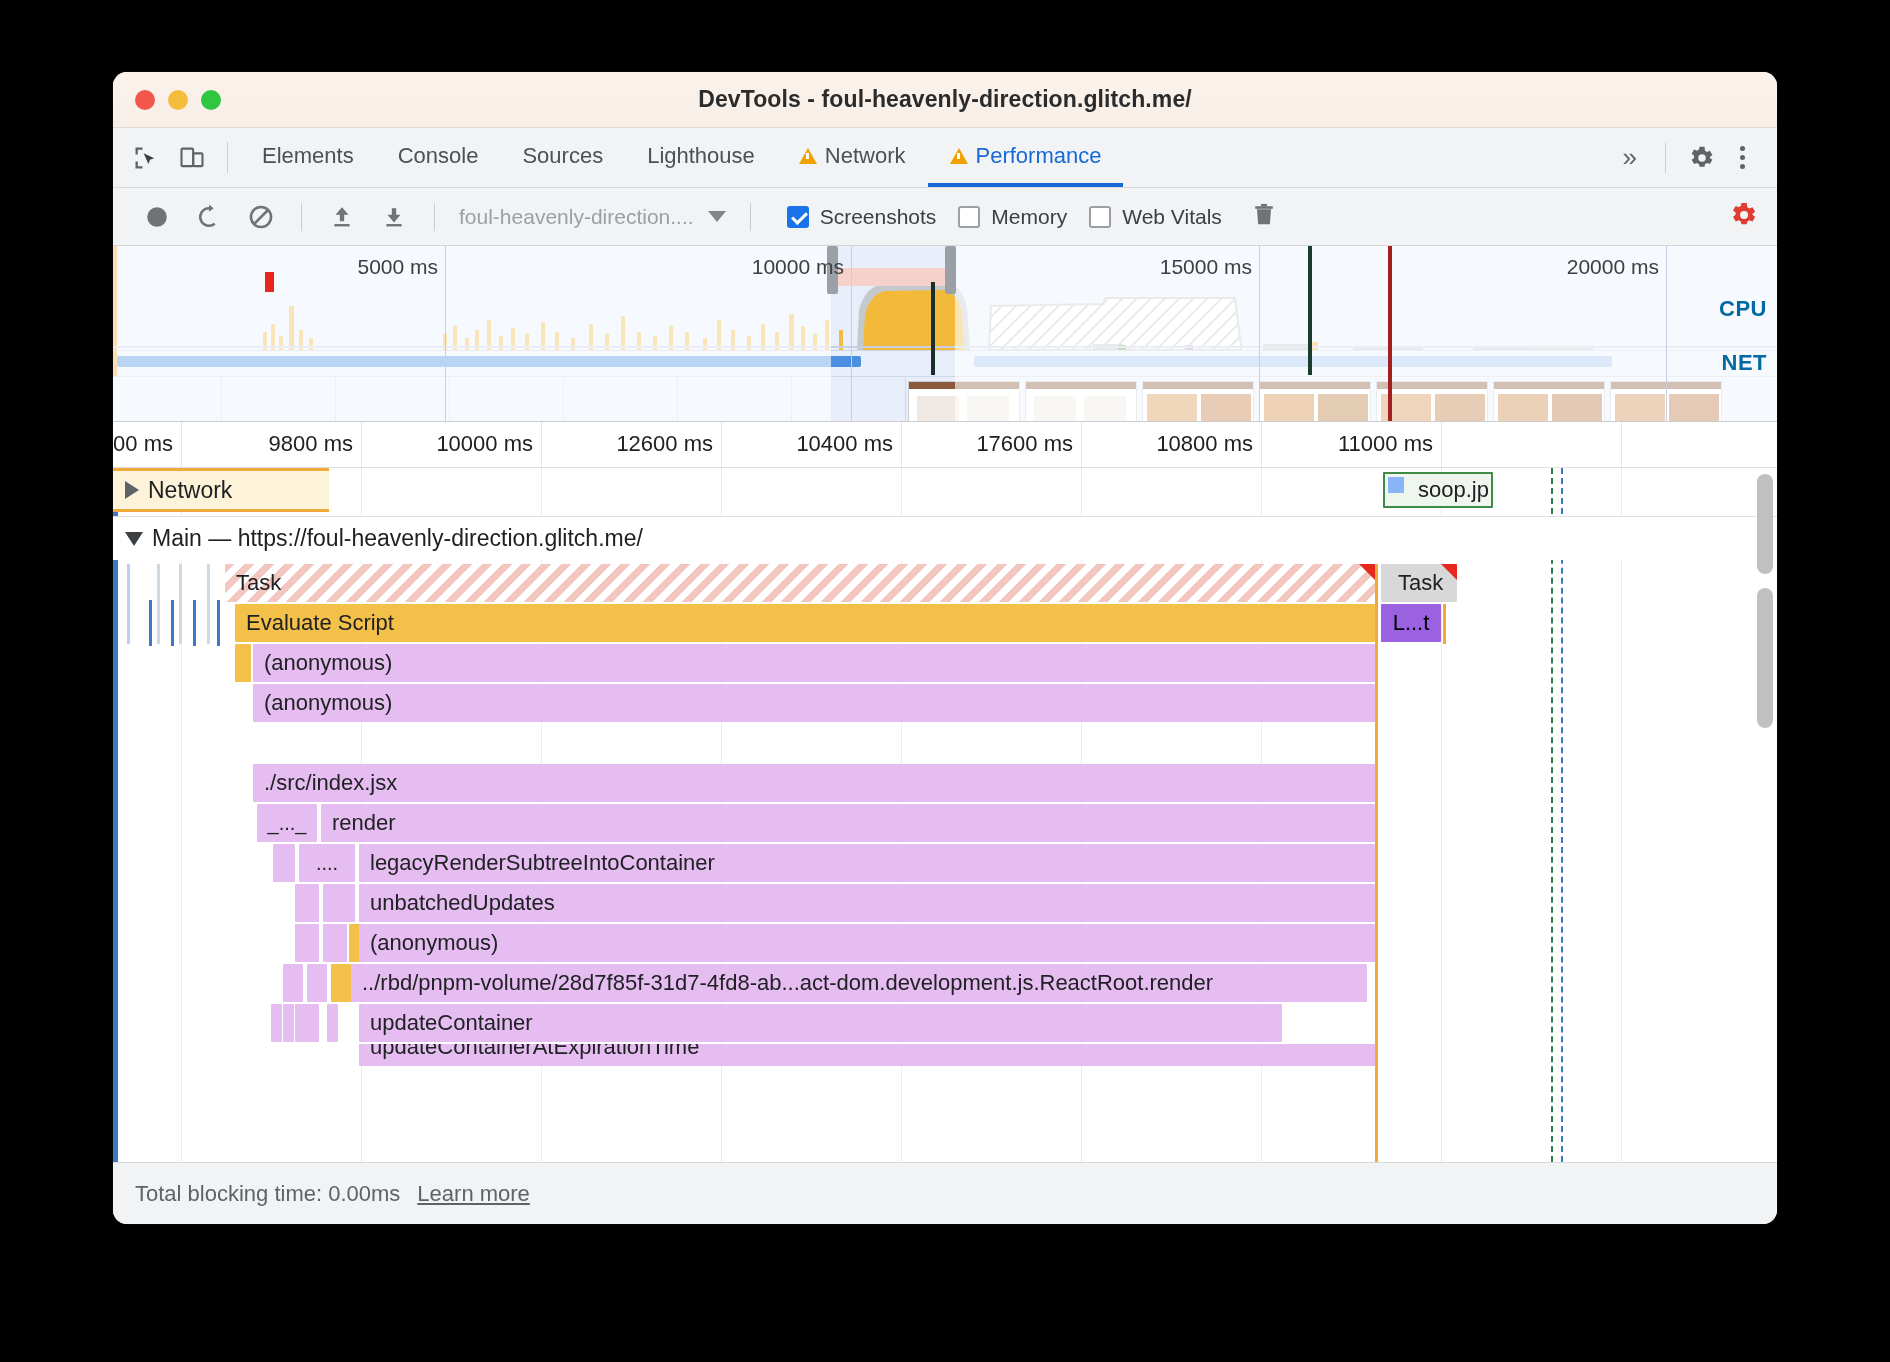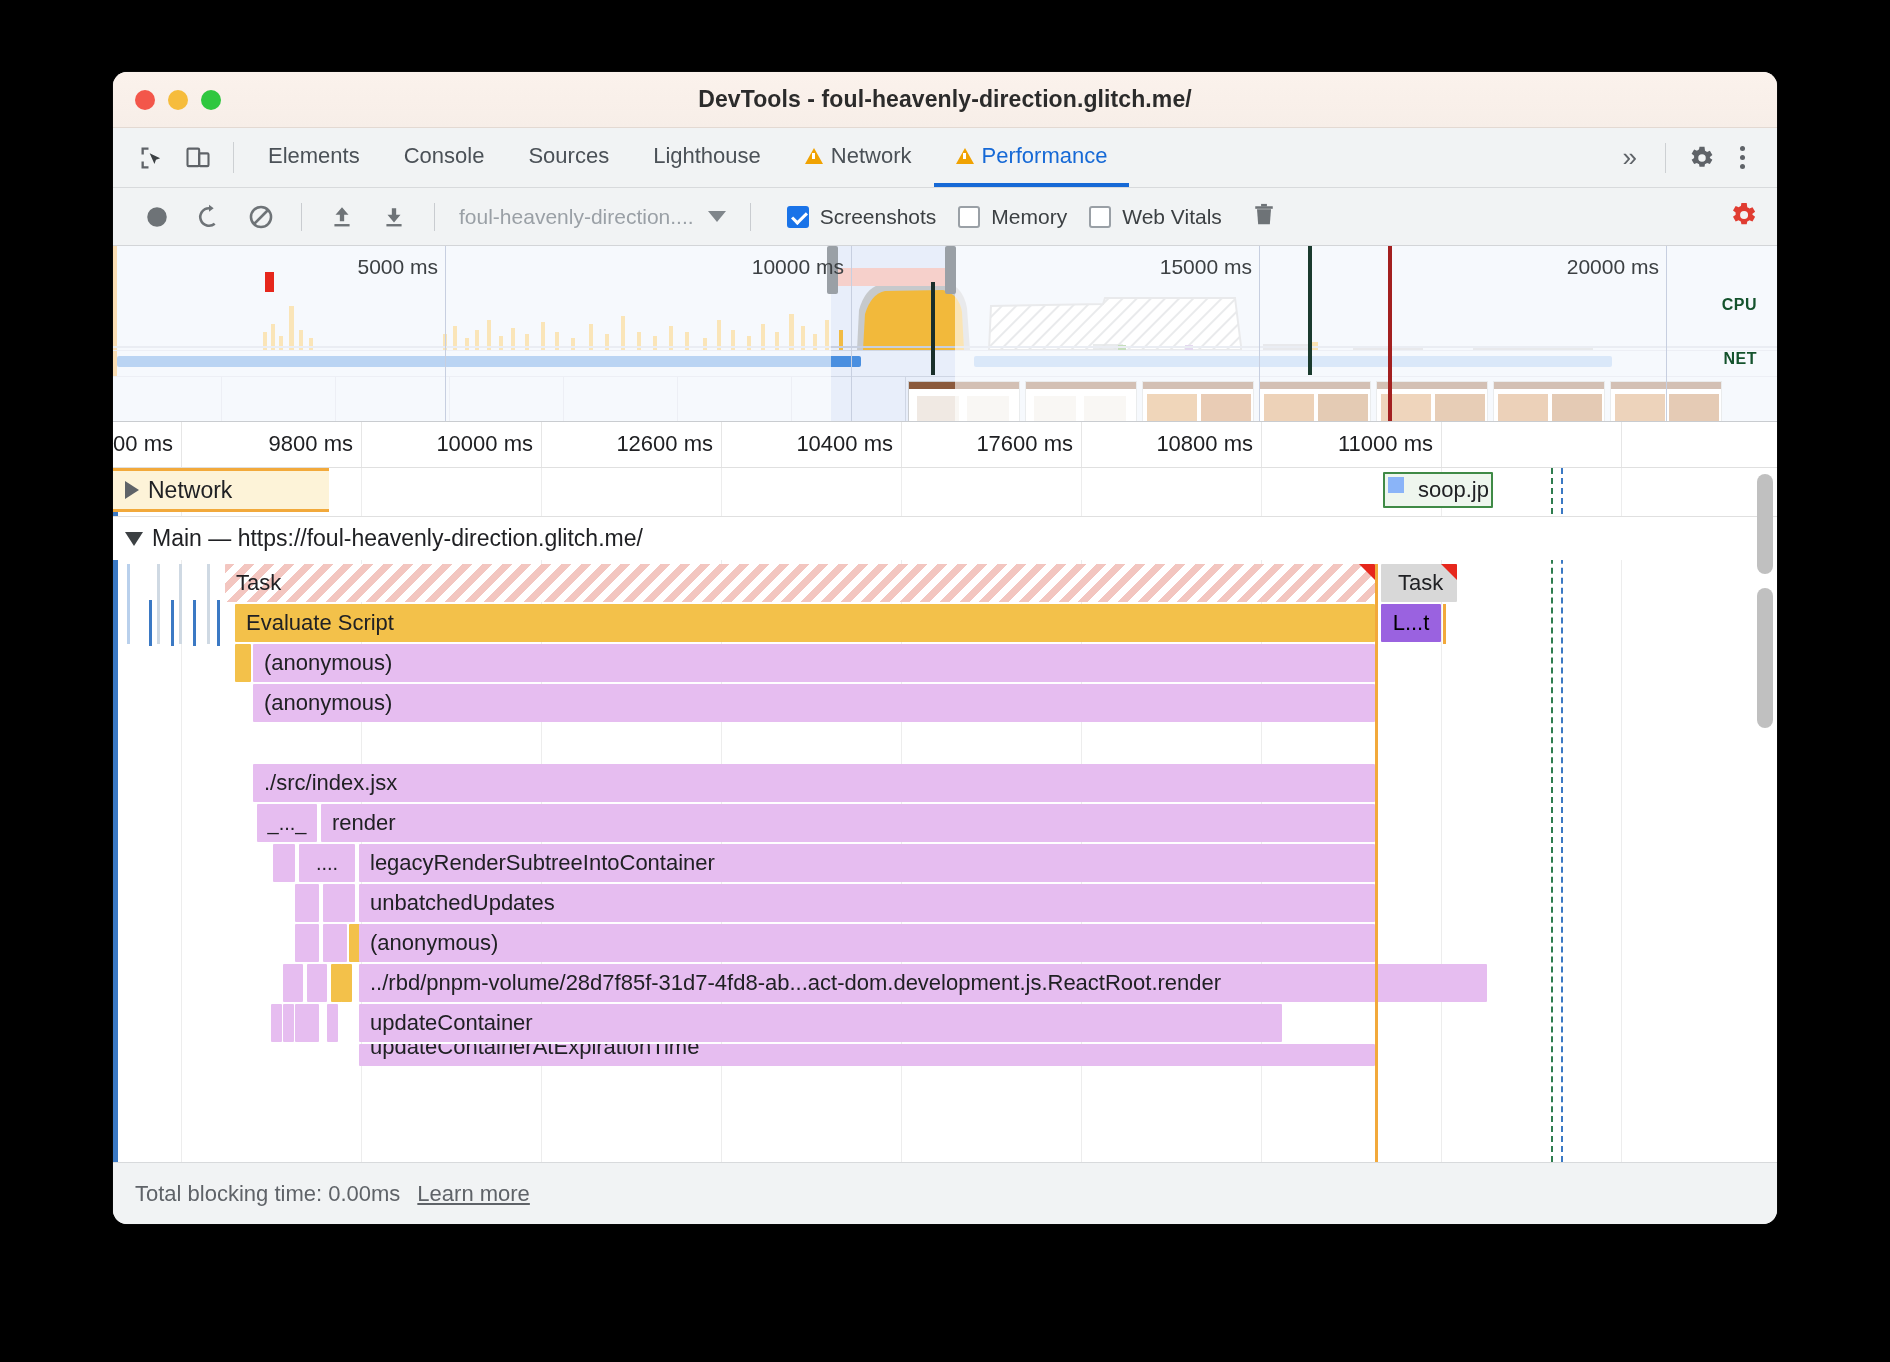--- a/index.html
+++ b/index.html
@@ -54,21 +54,21 @@
     letter-spacing: .1px;
   }
   
   .tabbar {
     height: 60px;
     background: #f1f3f4;
     border-bottom: 1px solid #d8dadc;
     display: flex;
     align-items: stretch;
     flex: 0 0 auto;
-    padding-left: 16px;
+    padding-left: 10px;
   }
   .tb-icon {
     width: 46px;
     display: flex; align-items: center; justify-content: center;
     cursor: pointer;
   }
   .tb-sep {
     width: 1px; background: #cdd0d3;
     margin: 14px 12px;
   }
@@ -209,23 +209,23 @@
     position: absolute; left: 0; right: 0; top: 104px; height: 26px;
     border-top: 1px solid #cfd6e4;
   }
   .film-band {
     position: absolute; left: 0; right: 0; top: 130px; bottom: 0;
     background: #e8eefa;
     border-top: 1px solid #cfd6e4;
   }
   .band-label {
     position: absolute;
-    right: 20px;
-    font-size: 16px; font-weight: bold;
-    color: #14532d;
+    right: 10px;
+    font-size: 22px; font-weight: bold;
+    color: #0369a1;
     letter-spacing: .5px;
   }
   .net-bar {
     position: absolute; height: 11px; border-radius: 2px;
   }
   .ov-selection-left, .ov-selection-right {
     position: absolute; top: 0; bottom: 0;
     background: rgba(255,255,255,.62);
   }
   .ov-handle {
@@ -795,21 +795,21 @@
       <div class="bar jsfn" style="top:456px; left:210px; width:24px;"></div>
       <div class="bar script" style="top:456px; left:236px; width:6px;"></div>
       <div class="bar jsfn" style="top:456px; left:246px; width:1016px;">
         <span>(anonymous)</span>
       </div>
 
       <div class="bar jsfn" style="top:496px; left:170px; width:20px;"></div>
       <div class="bar jsfn" style="top:496px; left:194px; width:20px;"></div>
       <div class="bar script" style="top:496px; left:218px; width:6px;"></div>
       <div class="bar script" style="top:496px; left:228px; width:6px;"></div>
-      <div class="bar jsfn" style="top:496px; left:246px; width:1128px;">
+      <div class="bar jsfn" style="top:496px; left:238px; width:1016px;">
         <span>../rbd/pnpm-volume/28d7f85f-31d7-4fd8-ab...act-dom.development.js.ReactRoot.render</span>
       </div>
 
       <div class="bar jsfn" style="top:536px; left:158px; width:8px;"></div>
       <div class="bar jsfn" style="top:536px; left:170px; width:8px;"></div>
       <div class="bar jsfn" style="top:536px; left:182px; width:24px;"></div>
       <div class="bar jsfn" style="top:536px; left:214px; width:8px;"></div>
       <div class="bar jsfn" style="top:536px; left:246px; width:923px;">
         <span>updateContainer</span>
       </div>

